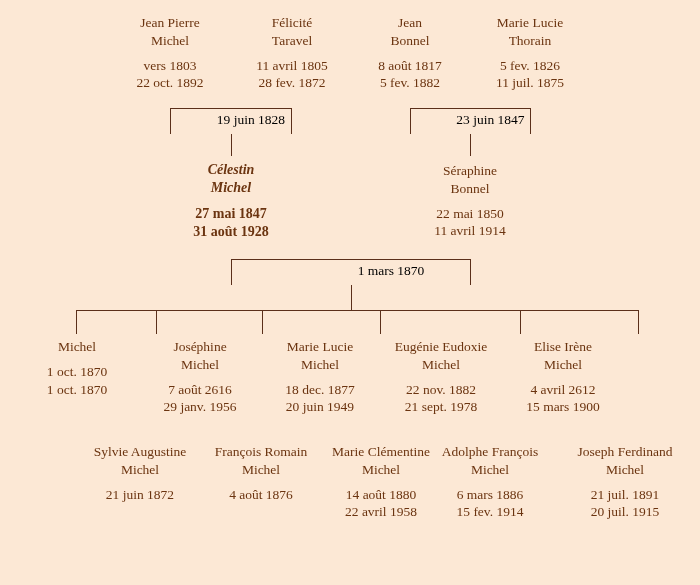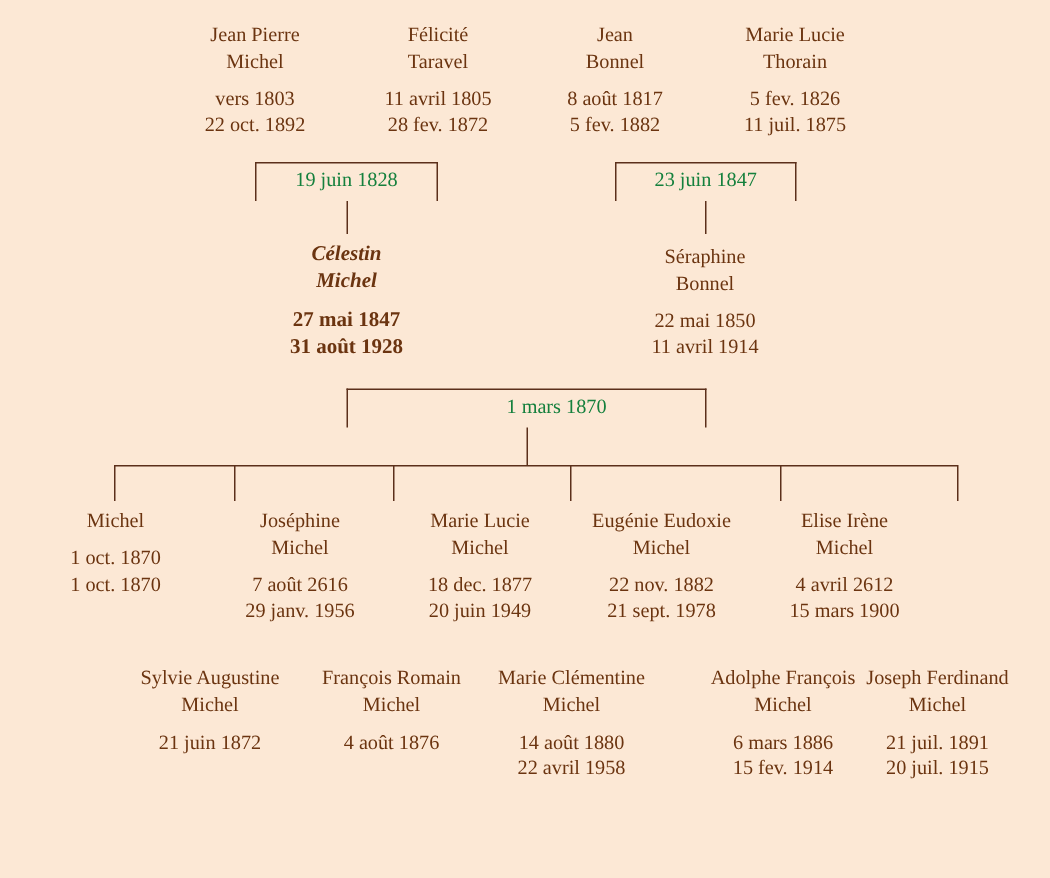--- a/index.html
+++ b/index.html
@@ -40,22 +40,23 @@
     font-style: italic;
     font-size: 14px;
   }
   .person.highlight .dates {
     font-style: normal;
   }
   .marriage {
     position: absolute;
     text-align: center;
     font-size: 13.5px;
-    color: #15803d;
+    color: #000000;
     white-space: nowrap;
+    margin-left: 20px;
   }
   .ln {
     position: absolute;
     background: #5b2f1a;
   }
   .hline { height: 1px; }
   .vline { width: 1px; }
 </style>
 </head>
 <body>
@@ -208,21 +209,21 @@
 
   <div class="person" style="left:318px; top:443px; width:126px;">
     <div class="nm">Marie Clémentine</div>
     <div class="nm">Michel</div>
     <div class="dates">
       <div>14 août 1880</div>
       <div>22 avril 1958</div>
     </div>
   </div>
 
-  <div class="person" style="left:459px; top:443px; width:126px;">
+  <div class="person" style="left:427px; top:443px; width:126px;">
     <div class="nm">Adolphe François</div>
     <div class="nm">Michel</div>
     <div class="dates">
       <div>6 mars 1886</div>
       <div>15 fev. 1914</div>
     </div>
   </div>
 
   <div class="person" style="left:558px; top:443px; width:134px;">
     <div class="nm">Joseph Ferdinand</div>

